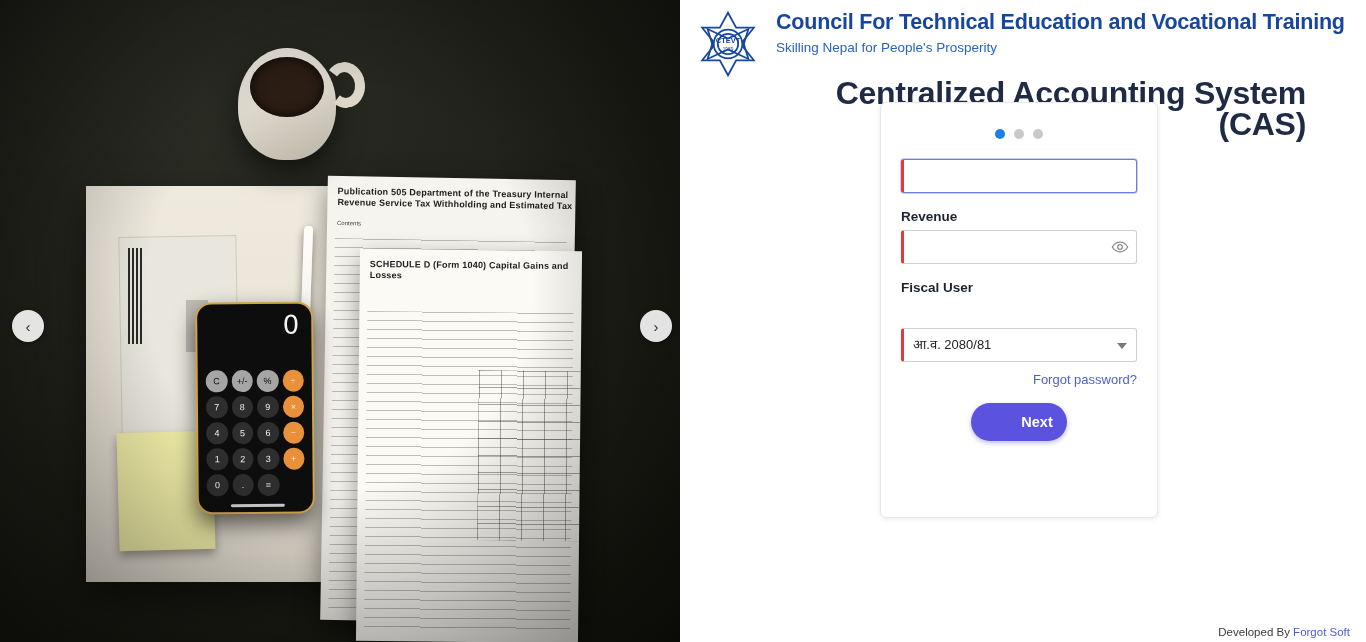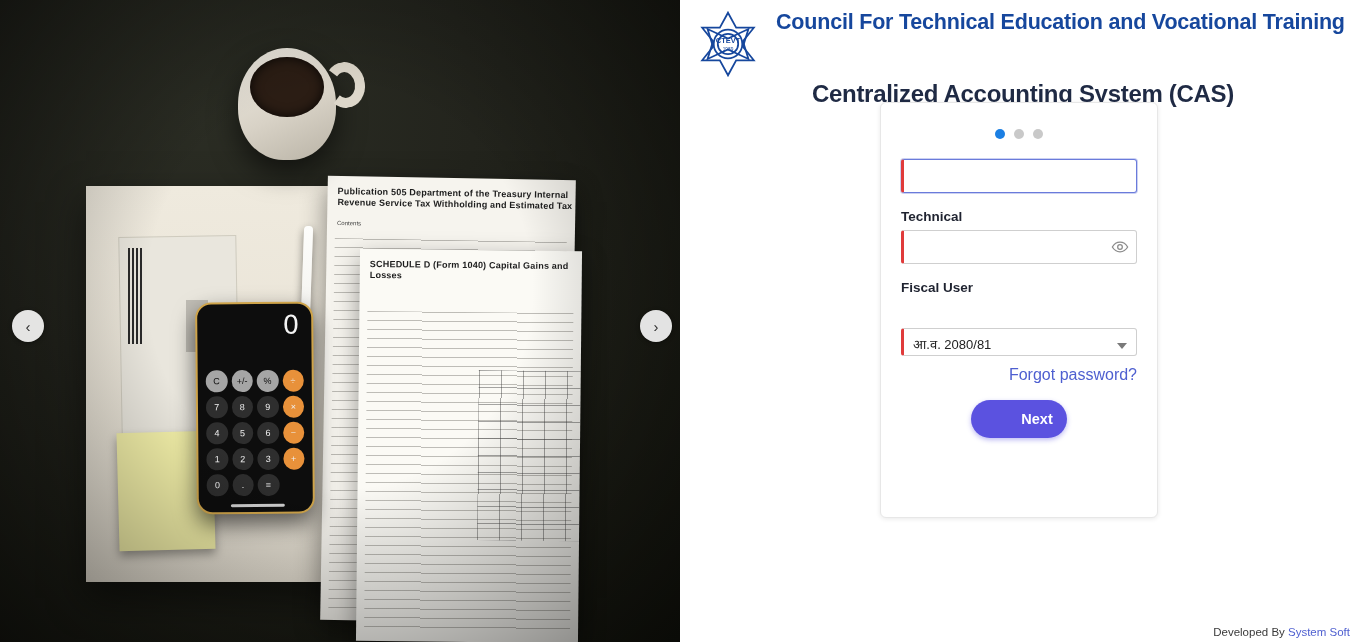--- a/index.html
+++ b/index.html
@@ -313,23 +313,23 @@
     font-weight: bold;
     letter-spacing: -0.2px;
   }
   .brand-sub {
     color: #2a63c0;
     font-size: 13.5px;
     margin-top: 5px;
   }
 
   .sys-title {
-    text-align: center;
+    text-align: right;
     color: #1f2a44;
-    font-size: 24px;
+    font-size: 32px;
     font-weight: bold;
     line-height: 31px;
     margin-top: -6px;
     padding: 0 60px;
     letter-spacing: -0.3px;
   }
 
   .card {
     position: absolute;
     left: 200px;
@@ -391,21 +391,21 @@
     top: 8px;
     width: 18px;
     height: 18px;
     cursor: pointer;
     color: #8b8b8b;
   }
 
   .select-wrap { position: relative; margin-bottom: 10px; }
   .sel-input {
     width: 100%;
-    height: 28px;
+    height: 34px;
     border: 1px solid #cfcfcf;
     border-left: 3px solid #e03b3b;
     border-radius: 3px;
     padding: 0 26px 0 9px;
     font-size: 13px;
     color: #222;
     line-height: 32px;
     background: #fff;
     cursor: pointer;
     margin-top: 33px;
@@ -418,21 +418,21 @@
     border-left: 5px solid transparent;
     border-right: 5px solid transparent;
     border-top: 6px solid #7a7a7a;
     pointer-events: none;
   }
 
   .forgot {
     display: block;
     text-align: right;
     color: #4e5fd0;
-    font-size: 16px;
+    font-size: 13px;
     text-decoration: none;
     margin: 10px 0 16px 0;
     cursor: pointer;
   }
 
   .next-row { display: flex; justify-content: center; }
   .next-btn {
     width: 96px;
     height: 38px;
     background: #5b52e0;
@@ -538,38 +538,39 @@
             <circle cx="50" cy="50" r="15"></circle>
           </g>
           <g fill="#16479d" font-family="Liberation Sans, sans-serif">
             <text x="50" y="48" font-size="11" text-anchor="middle" font-weight="bold">CTEVT</text>
             <text x="50" y="60" font-size="7" text-anchor="middle">1989</text>
           </g>
         </svg>
       </div>
       <div class="brand-text">
         <div class="brand-title">Council For Technical Education and Vocational Training</div>
+        <div class="brand-sub">Skilling Nepal for People's Prosperity</div>
       </div>
     </div>
 
     <div class="sys-title">Centralized Accounting System (CAS)</div>
 
     <div class="card">
 
       <div class="dots">
         <div class="dot active"></div>
         <div class="dot"></div>
         <div class="dot"></div>
       </div>
 
       <div class="input-wrap">
         <input class="txt-input focused" type="text" placeholder="" style="">
       </div>
 
-      <div class="field-label">Technical</div>
+      <div class="field-label">Revenue</div>
       <div class="input-wrap">
         <input class="txt-input" type="password" placeholder="" style="">
         <span class="eye">
           <svg viewBox="0 0 24 24" width="18" height="18" fill="none" stroke="#8b8b8b" stroke-width="1.7">
             <path d="M1.8 12S5.5 5.6 12 5.6 22.2 12 22.2 12 18.5 18.4 12 18.4 1.8 12 1.8 12z"></path>
             <circle cx="12" cy="12" r="3.1"></circle>
           </svg>
         </span>
       </div>
 
@@ -580,16 +581,16 @@
       </div>
 
       <a class="forgot">Forgot password?</a>
 
       <div class="next-row">
         <button class="next-btn">Next</button>
       </div>
     </div>
 
     <div class="footer">
-      <span class="plain">Developed By </span><span>System Soft</span>
+      <span class="plain">Developed By </span><span>Forgot Soft</span>
     </div>
   </div>
 </div>
 
 </body></html>

